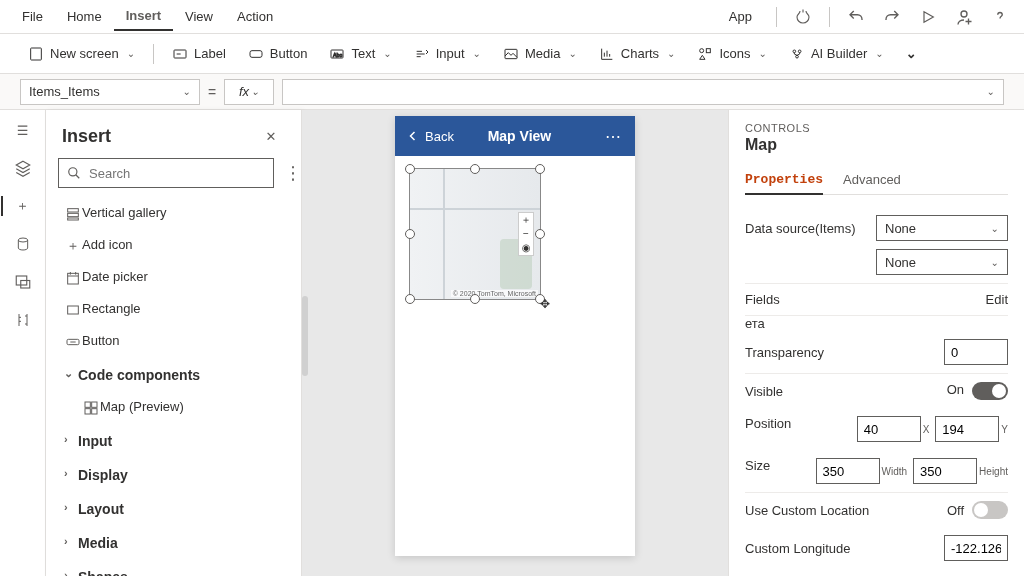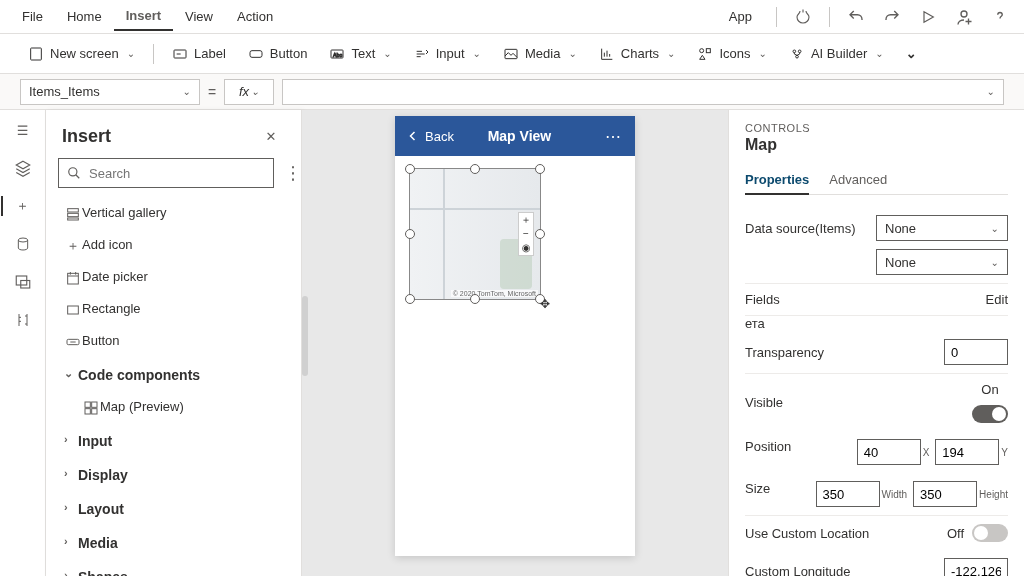--- a/index.html
+++ b/index.html
@@ -50,21 +50,21 @@
 .sel-handle { position: absolute; width: 10px; height: 10px; background: #fff; border: 1px solid #605e5c; border-radius: 50%; }
 .h-nw { left: -5px; top: -5px; } .h-n { left: 50%; top: -5px; margin-left: -5px; } .h-ne { right: -5px; top: -5px; }
 .h-w { left: -5px; top: 50%; margin-top: -5px; } .h-e { right: -5px; top: 50%; margin-top: -5px; }
 .h-sw { left: -5px; bottom: -5px; } .h-s { left: 50%; bottom: -5px; margin-left: -5px; } .h-se { right: -5px; bottom: -5px; }
 .move-cursor { position:absolute; right:-10px; bottom:-12px; font-size:12px; color:#333;}
 .props-panel { width: 296px; background: #fff; border-left: 1px solid #e1dfdd; padding: 12px 16px; overflow-y: auto; }
 .props-label { font-size: 11px; letter-spacing: 0.5px; color: #605e5c; text-transform: uppercase; }
 .props-title { font-size: 16px; font-weight: 700; margin: 2px 0 12px; }
 .tabs { display: flex; gap: 20px; border-bottom: 1px solid #e1dfdd; margin-bottom: 12px; }
 .tab { padding: 6px 0; font-size: 13px; cursor: pointer; color: #605e5c; }
-.tab.active { font-weight: 600; color: #0c4a6e; border-bottom: 2px solid #323130; margin-bottom: -1px; }
+.tab.active { font-weight: 600; color: #c2410c; border-bottom: 2px solid #323130; margin-bottom: -1px; font-family: Liberation Mono, monospace; }
 .prop-row { display: flex; align-items: center; justify-content: space-between; padding: 8px 0; font-size: 13px; }
 .prop-row.border-b { border-bottom: 1px solid #edebe9; }
 .dropdown { width: 132px; height: 26px; border: 1px solid #605e5c; display: flex; align-items: center; justify-content: space-between; padding: 0 8px; font-size: 13px; background:#fff;}
 .text-input { width: 64px; height: 26px; border: 1px solid #605e5c; padding: 0 6px; font-size: 13px; background:#fff;}
 .toggle { width: 36px; height: 18px; background: #605e5c; border-radius: 9px; position: relative; cursor: pointer; }
 .toggle.on::after { content:''; position:absolute; right:2px; top:2px; width:14px; height:14px; background:#fff; border-radius:50%; }
 .toggle.off { background: #c8c6c4; }
 .toggle.off::after { content:''; position:absolute; left:2px; top:2px; width:14px; height:14px; background:#fff; border-radius:50%; }
 .xy-group { display: flex; gap: 6px; }
 .xy-col { display: flex; flex-direction: row; align-items: center; gap: 2px; }
@@ -392,21 +392,21 @@
     </div>
 
 ета
     <div class="prop-row border-b">
       <span>Transparency</span>
       <input class="text-input" value="0" style="">
     </div>
 
     <div class="prop-row">
       <span>Visible</span>
-      <div style="display:flex;align-items:center;gap:8px;flex-direction:column;">
+      <div style="display:flex;gap:8px;">
         <span>On</span>
         <div class="toggle on"></div>
       </div>
     </div>
 
     <div class="prop-row" style="align-items:flex-start;">
       <span>Position</span>
       <div class="xy-group">
         <div class="xy-col">
             <input class="text-input" value="40" style="">

